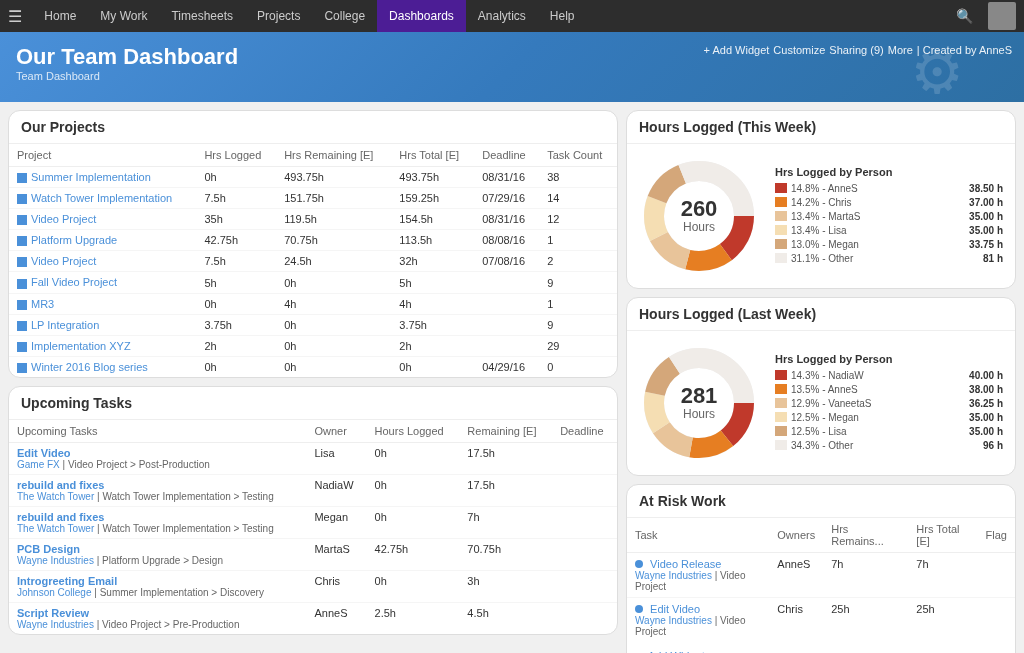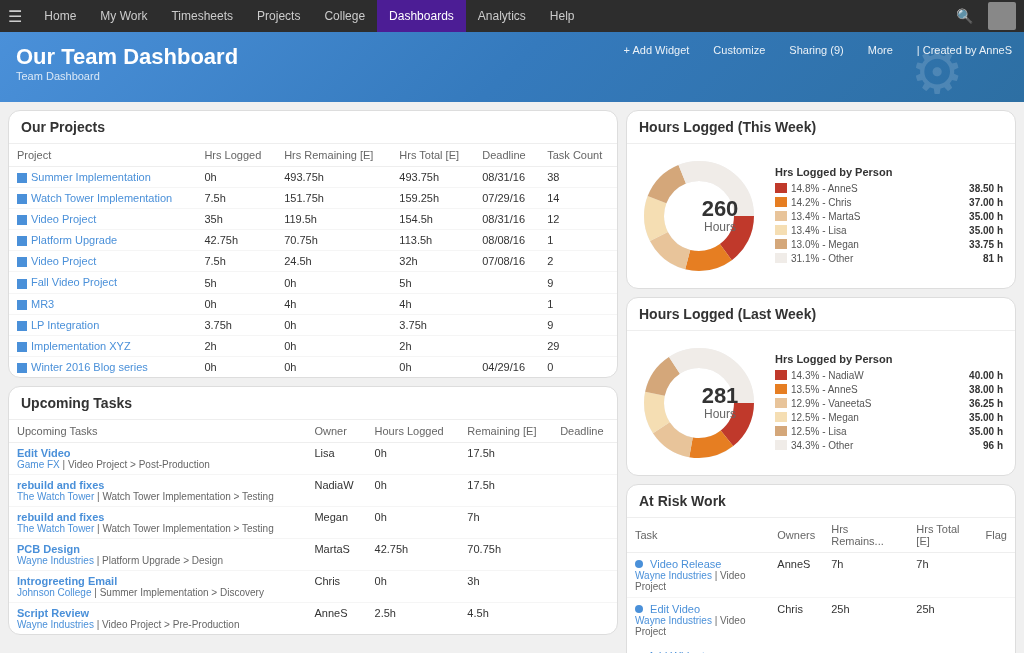--- a/index.html
+++ b/index.html
@@ -11,21 +11,21 @@
     .nav-links { display: flex; gap: 0; }
     .nav-link { color: #ccc; padding: 12px 12px; line-height: 32px; font-size: 12px; cursor: pointer; text-decoration: none; }
     .nav-link.active { background: #4c1d95; color: #fff; }
     .nav-search { margin-left: auto; }
     .nav-avatar { width: 28px; height: 28px; background: #888; border-radius: 2px; margin-left: 8px; }
 
     
     .dashboard-header { background: linear-gradient(135deg, #4a90d9 0%, #357abd 50%, #2d6fa3 100%); padding: 12px 16px 8px; position: relative; min-height: 70px; }
     .dashboard-header h1 { color: #fff; font-size: 22px; font-weight: bold; }
     .dashboard-header .subtitle { color: rgba(255,255,255,0.8); font-size: 11px; }
-    .header-actions { position: absolute; right: 12px; top: 12px; color: rgba(255,255,255,0.9); font-size: 11px; display: flex; gap: 24px; align-items: flex-end; }
+    .header-actions { position: absolute; right: 12px; top: 12px; color: rgba(255,255,255,0.9); font-size: 11px; display: flex; gap: 4px; align-items: flex-end; }
     .header-actions span { cursor: pointer; }
 
     
     .main-content { display: flex; gap: 8px; padding: 8px; }
     .left-panel { flex: 1; display: flex; flex-direction: column; gap: 8px; }
     .right-panel { width: 390px; display: flex; flex-direction: column; gap: 8px; }
 
     
     .widget { background: #fff; border: 1px solid #ddd; border-radius: 12px; }
     .widget-title { font-size: 14px; font-weight: bold; color: #333; padding: 8px 12px; border-bottom: 1px solid #eee; }
@@ -47,21 +47,21 @@
     .tasks-table tr:last-child td { border-bottom: none; }
     .task-name { color: #4a90d9; cursor: pointer; font-weight: bold; }
     .task-sub { color: #888; font-size: 10px; }
     .task-breadcrumb { color: #666; font-size: 10px; }
     .task-breadcrumb span { color: #4a90d9; }
 
     
     .hours-widget { }
     .hours-content { display: flex; align-items: center; padding: 12px; gap: 16px; }
     .donut-container { position: relative; width: 120px; height: 120px; flex-shrink: 0; }
-    .donut-center { position: absolute; top: 50%; left: 50%; transform: translate(-50%, -50%); text-align: center; margin-left: 21px; }
+    .donut-center { position: absolute; top: 50%; left: 50%; transform: translate(-50%, -50%); text-align: center; }
     .donut-number { font-size: 22px; font-weight: bold; color: #333; line-height: 1; }
     .donut-label { font-size: 12px; color: #666; }
     .legend { flex: 1; font-size: 10px; }
     .legend-item { display: flex; align-items: center; gap: 4px; margin-bottom: 3px; }
     .legend-swatch { width: 12px; height: 10px; flex-shrink: 0; }
     .legend-text { flex: 1; color: #555; }
     .legend-value { color: #333; font-weight: bold; }
 
     
     .risk-widget { }

